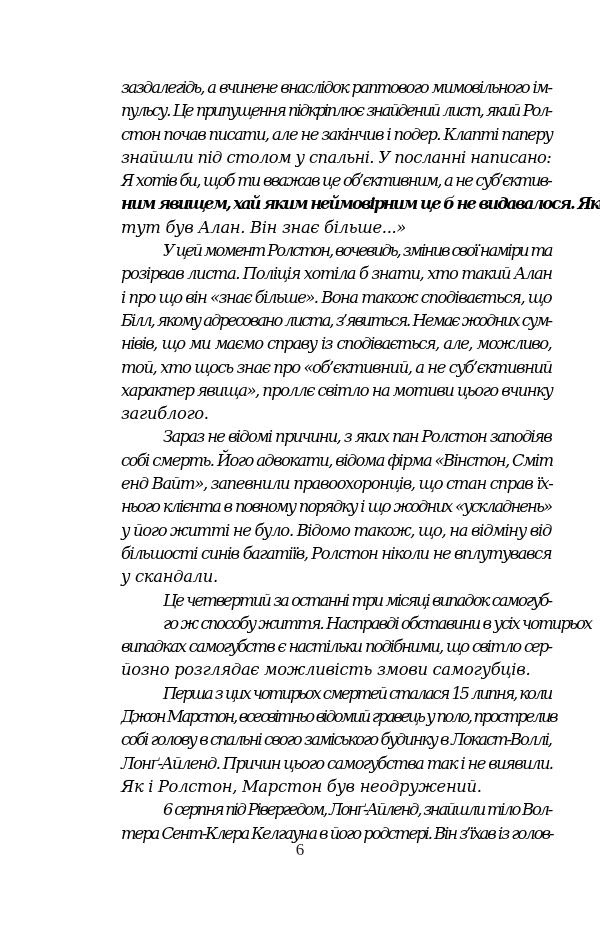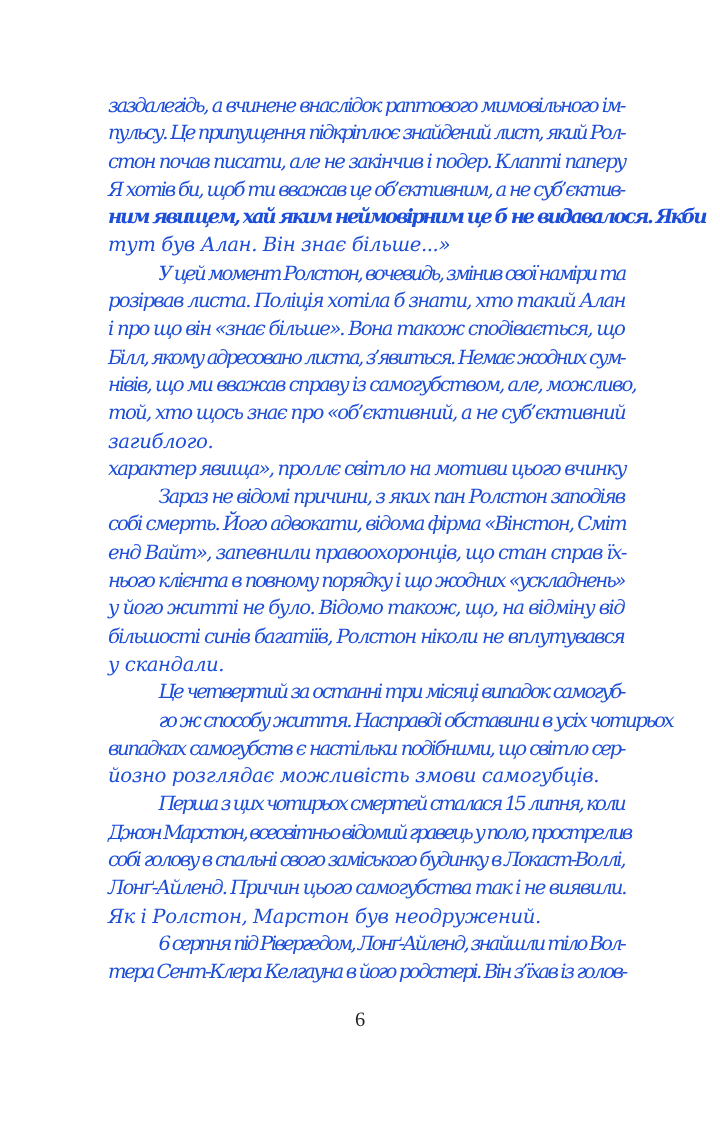--- a/index.html
+++ b/index.html
@@ -1,26 +1,26 @@
 <!DOCTYPE html>
 <html><head>
 <meta charset="utf-8">
 <style>
   html, body { margin: 0; padding: 0; background: #ffffff; }
   body { width: 600px; height: 934px; position: relative; overflow: hidden; }
   .page {
     position: absolute;
-    left: 90px;
+    left: 121px;
     top: 76px;
     width: 430px;
     font-family: "DejaVu Serif", "Liberation Serif", serif;
     font-style: italic;
     font-size: 16.4px;
     line-height: 23.3px;
-    color: #1d4ed8;
+    color: #000000;
     letter-spacing: -0.35px;
   }
   .line {
     display: block;
     height: 23.3px;
     white-space: nowrap;
     text-align: justify;
     text-align-last: justify;
     overflow: visible;
   }
@@ -37,31 +37,32 @@
     color: #231f20;
   }
 </style>
 </head>
 <body>
 
 <div class="page" id="page-text">
     <span class="line" style="letter-spacing: -1.95px;">заздалегідь, а вчинене внаслідок раптового мимовільного ім-</span>
     <span class="line" style="letter-spacing: -2.15px;">пульсу. Це припущення підкріплює знайдений лист, який Рол-</span>
     <span class="line" style="letter-spacing: -1.65px;">стон почав писати, але не закінчив і подер. Клапті паперу</span>
+    <span class="line last" style="letter-spacing: -0.65px;">знайшли під столом у спальні. У посланні написано:</span>
     <span class="line" style="letter-spacing: -1.85px;">Я хотів би, щоб ти вважав це об’єктивним, а не суб’єктив-</span>
     <span class="line" style="letter-spacing: -2.05px; font-weight: bold;">ним явищем, хай яким неймовірним це б не видавалося. Якби</span>
     <span class="line last">тут був Алан. Він знає більше...»</span>
     <span class="line indent" style="letter-spacing: -2.15px;">У цей момент Ролстон, вочевидь, змінив свої наміри та</span>
     <span class="line" style="letter-spacing: -1.45px;">розірвав листа. Поліція хотіла б знати, хто такий Алан</span>
     <span class="line" style="letter-spacing: -1.55px;">і про що він «знає більше». Вона також сподівається, що</span>
     <span class="line" style="letter-spacing: -2.15px;">Білл, якому адресовано листа, з’явиться. Немає жодних сум-</span>
-    <span class="line" style="letter-spacing: -1.65px;">нівів, що ми вважав справу із самогубством, але, можливо,</span>
+    <span class="line" style="letter-spacing: -1.65px;">нівів, що ми маємо справу із сподівається, але, можливо,</span>
     <span class="line" style="letter-spacing: -1.45px;">той, хто щось знає про «об’єктивний, а не суб’єктивний</span>
+    <span class="line" style="letter-spacing: -1.55px;">характер явища», проллє світло на мотиви цього вчинку</span>
     <span class="line last">загиблого.</span>
-    <span class="line" style="letter-spacing: -1.55px;">характер явища», проллє світло на мотиви цього вчинку</span>
     <span class="line indent" style="letter-spacing: -1.75px;">Зараз не відомі причини, з яких пан Ролстон заподіяв</span>
     <span class="line" style="letter-spacing: -1.65px;">собі смерть. Його адвокати, відома фірма «Вінстон, Сміт</span>
     <span class="line" style="letter-spacing: -1.35px; font-style: italic;">енд Вайт», запевнили правоохоронців, що стан справ їх-</span>
     <span class="line" style="letter-spacing: -1.95px;">нього клієнта в повному порядку і що жодних «ускладнень»</span>
     <span class="line" style="letter-spacing: -1.35px;">у його житті не було. Відомо також, що, на відміну від</span>
     <span class="line" style="letter-spacing: -1.55px;">більшості синів багатіїв, Ролстон ніколи не вплутувався</span>
     <span class="line last">у скандали.</span>
     <span class="line indent" style="letter-spacing: -2.05px;">Це четвертий за останні три місяці випадок самогуб-</span>
     <span class="line" style="letter-spacing: -1.95px; margin-left: 42px;">го ж способу життя. Насправді обставини в усіх чотирьох</span>
     <span class="line" style="letter-spacing: -1.95px;">випадках самогубств є настільки подібними, що світло сер-</span>

